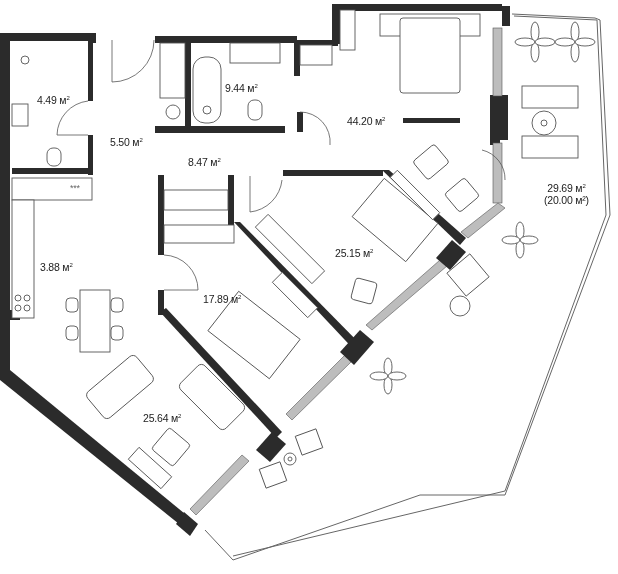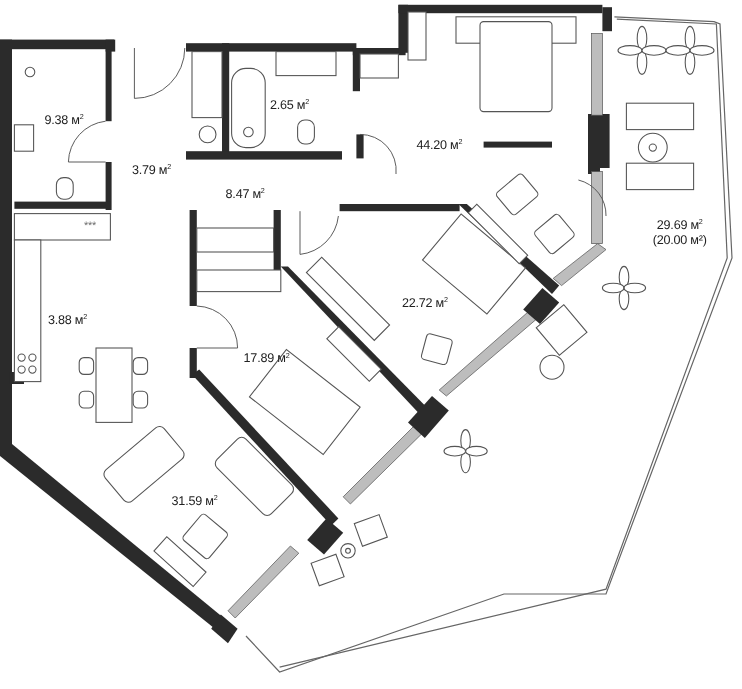--- a/index.html
+++ b/index.html
@@ -174,43 +174,43 @@
     <g transform="translate(388,376)">
       <ellipse class="furn" cx="0" cy="-9" rx="4" ry="9"></ellipse>
         <ellipse class="furn" cx="0" cy="9" rx="4" ry="9"></ellipse>
       <ellipse class="furn" cx="-9" cy="0" rx="9" ry="4"></ellipse>
         <ellipse class="furn" cx="9" cy="0" rx="9" ry="4"></ellipse>
     </g>
   </g>
 </svg>
 
 <div class="label" style="left:37px;top:92px;">
-  <span>9.38</span> м<sup>2</sup>
+  <span>4.49</span> м<sup>2</sup>
 </div>
 <div class="label" style="left:110px;top:134px;">
-  <span>3.79</span> м<sup>2</sup>
+  <span>5.50</span> м<sup>2</sup>
 </div>
 <div class="label" style="left:225px;top:80px;">
-  <span>2.65</span> м<sup>2</sup>
+  <span>9.44</span> м<sup>2</sup>
 </div>
 <div class="label" style="left:188px;top:154px;">
   <span>8.47</span> м<sup>2</sup>
 </div>
 <div class="label" style="left:347px;top:113px;">
   <span>44.20</span> м<sup>2</sup>
 </div>
 <div class="label" style="left:544px;top:180px;">
   <span>29.69</span> м<sup>2</sup><br>
   <span>(20.00 м²)</span>
 </div>
 <div class="label" style="left:40px;top:259px;">
   <span>3.88</span> м<sup>2</sup>
 </div>
 <div class="label" style="left:335px;top:245px;">
-  <span>22.72</span> м<sup>2</sup>
+  <span>25.15</span> м<sup>2</sup>
 </div>
 <div class="label" style="left:203px;top:291px;">
   <span>17.89</span> м<sup>2</sup>
 </div>
 <div class="label" style="left:143px;top:410px;">
-  <span>31.59</span> м<sup>2</sup>
+  <span>25.64</span> м<sup>2</sup>
 </div>
 <div class="label" style="left:70px;top:182px;font-size:9px;color:#666;">***</div>
 
 </body></html>

